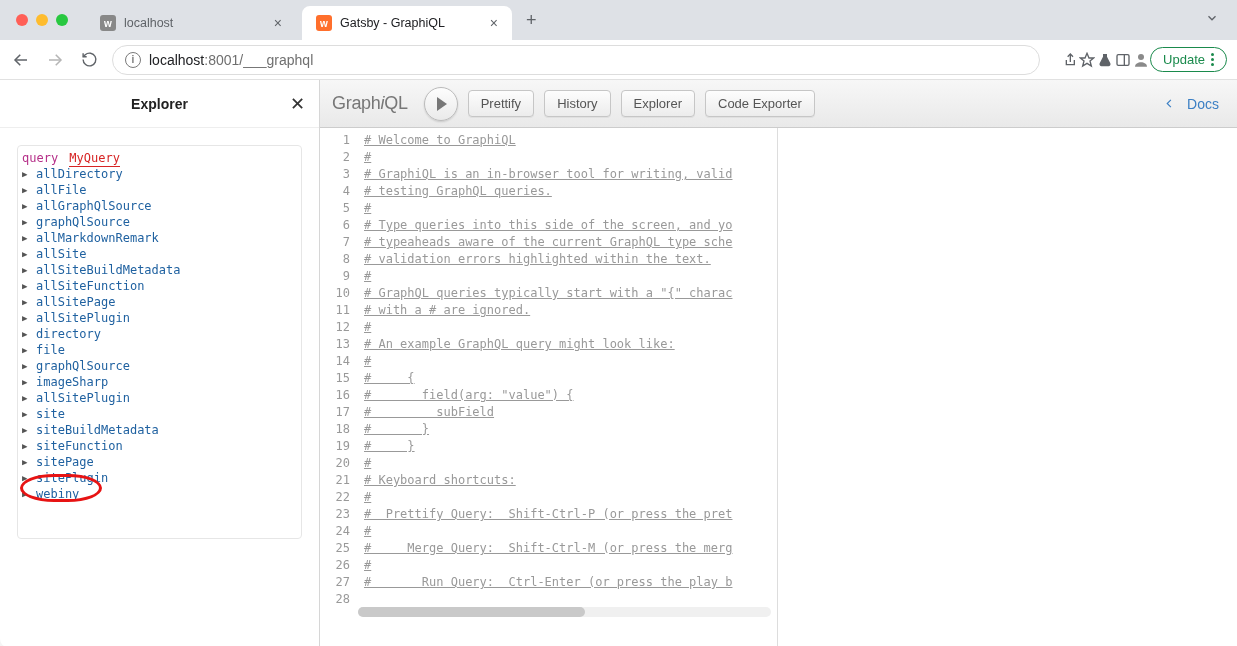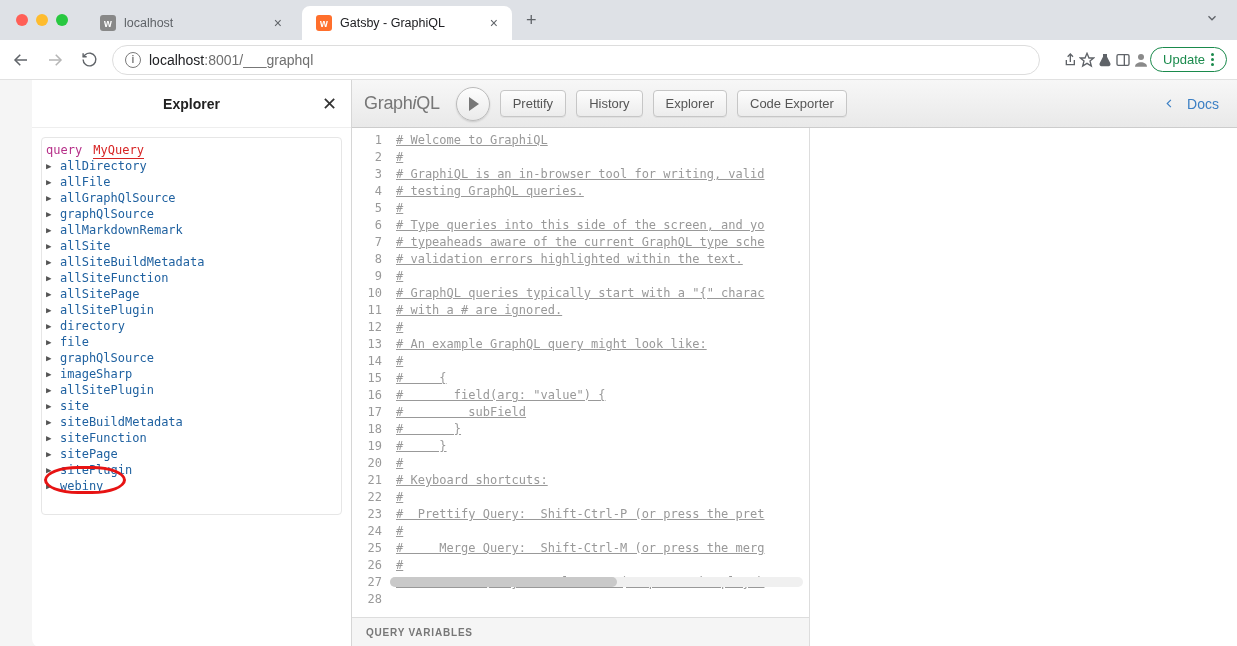--- a/index.html
+++ b/index.html
@@ -28,35 +28,35 @@
 .url-box { flex: 1; display: flex; align-items: center; background: #fff; border: 1px solid #ddd; border-radius: 20px; height: 30px; padding: 0 12px; gap: 8px; font-size: 14px; color: #202124; }
 .url-info-icon { width: 16px; height: 16px; border: 1.5px solid #7a7a7a; border-radius: 50%; display: flex; align-items: center; justify-content: center; font-size: 10px; color: #7a7a7a; font-weight: bold; }
 .url-text .host { color: #202124; }
 .url-text .path { color: #6f6f6f; }
 .addr-actions { display: flex; align-items: center; margin-left: 8px; }
 .update-btn { border: 1.5px solid #1a8a4c; color: #1a8a4c; border-radius: 18px; padding: 4px 12px; font-size: 13px; display: flex; align-items: center; gap: 6px; cursor: pointer; }
 .dots-vert { display: flex; flex-direction: column; gap: 2px; }
 .dots-vert span { width: 3px; height: 3px; background: #1a8a4c; border-radius: 50%; }
 
 
-.app { display: flex; height: 567px; padding-left: 32px; }
+.app { display: flex; height: 567px; }
 
 
 .explorer { width: 320px; background: #fff; border-right: 1px solid #d6d6d6; display: flex; flex-direction: column; border-radius: 0 0 0 8px; }
 .explorer-hdr { height: 48px; display: flex; align-items: center; justify-content: center; position: relative; border-bottom: 1px solid #eee; }
 .explorer-title { font-weight: 600; font-size: 14px; color: #222; }
 .explorer-close { position: absolute; right: 14px; font-size: 18px; color: #333; cursor: pointer; }
 .explorer-body { padding: 6px 6px 6px 6px; overflow: auto; font-family: Menlo, Consolas, monospace; font-size: 12px; }
 .exp-row { white-space: nowrap; margin: 1px 0; }
 .qkw { color: #b63089; }
 .qname { color: #d72424; border-bottom: 1px solid #d72424; padding-bottom: 1px; margin-left: 4px; }
 .exp-item { color: #1f61a0; cursor: pointer; display: flex; align-items: center; gap: 6px; padding: 1px 0; }
 .exp-arrow { color: #555; font-size: 9px; width: 8px; display: inline-block; }
 .annot { position: absolute; border: 3px solid #e71313; border-radius: 50% / 60%; width: 82px; height: 28px; pointer-events: none; }
-.exp-inner { position: relative; margin: 3px; border: 1px solid #e6e6e6; border-radius: 4px; padding: 4px 4px 20px 4px; height: calc(100% - 6px); }
+.exp-inner { position: relative; margin: 11px; border: 1px solid #e6e6e6; border-radius: 4px; padding: 4px 4px 20px 4px; height: calc(100% - 6px); }
 
 
 .gq { flex: 1; display: flex; flex-direction: column; min-width: 0; }
 .gq-toolbar { height: 48px; background: linear-gradient(#f7f7f7,#e9e9e9); border-bottom: 1px solid #ccc; display: flex; align-items: center; padding: 0 12px; gap: 10px; }
 .gq-logo { font-size: 18px; color: #777; margin-right: 6px; letter-spacing: -0.3px; }
 .gq-logo .i { font-style: italic; }
 .play-btn { width: 34px; height: 34px; border-radius: 50%; background: linear-gradient(#fdfdfd,#eaeaea); border: 1px solid #bbb; display: flex; align-items: center; justify-content: center; cursor: pointer; box-shadow: 0 1px 2px rgba(0,0,0,.15); }
 .play-tri { width: 0; height: 0; border-left: 10px solid #777; border-top: 7px solid transparent; border-bottom: 7px solid transparent; margin-left: 3px; }
 .tb-btn { background: linear-gradient(#fdfdfd,#ececec); border: 1px solid #c6c6c6; border-radius: 4px; padding: 5px 12px; font-size: 13px; color: #555; cursor: pointer; box-shadow: 0 1px 0 rgba(0,0,0,.05); }
 .docs-btn { margin-left: auto; display: flex; align-items: center; gap: 12px; color: #3b7fc4; font-size: 14px; cursor: pointer; padding: 0 6px; }
@@ -325,19 +325,18 @@
               <div>25</div>
               <div>26</div>
               <div>27</div>
               <div>28</div>
             </div>
           <div class="code-lines" id="code-lines"><div class="ln"># Welcome to GraphiQL</div><div class="ln">#</div><div class="ln"># GraphiQL is an in-browser tool for writing, valid</div><div class="ln"># testing GraphQL queries.</div><div class="ln">#</div><div class="ln"># Type queries into this side of the screen, and yo</div><div class="ln"># typeaheads aware of the current GraphQL type sche</div><div class="ln"># validation errors highlighted within the text.</div><div class="ln">#</div><div class="ln"># GraphQL queries typically start with a "{" charac</div><div class="ln"># with a # are ignored.</div><div class="ln">#</div><div class="ln"># An example GraphQL query might look like:</div><div class="ln">#</div><div class="ln">#     {</div><div class="ln">#       field(arg: "value") {</div><div class="ln">#         subField</div><div class="ln">#       }</div><div class="ln">#     }</div><div class="ln">#</div><div class="ln"># Keyboard shortcuts:</div><div class="ln">#</div><div class="ln">#  Prettify Query:  Shift-Ctrl-P (or press the pret</div><div class="ln">#</div><div class="ln">#     Merge Query:  Shift-Ctrl-M (or press the merg</div><div class="ln">#</div><div class="ln">#       Run Query:  Ctrl-Enter (or press the play b</div><div class="ln"></div></div>
           <div class="hscroll">
             <div class="hscroll-thumb"></div>
           </div>
         </div>
-        <div class="qvars">QUERY VARIABLES</div>
       </div>
       <div class="results-pane"></div>
     </div>
   </div>
 
 </div>
 
 </body></html>

